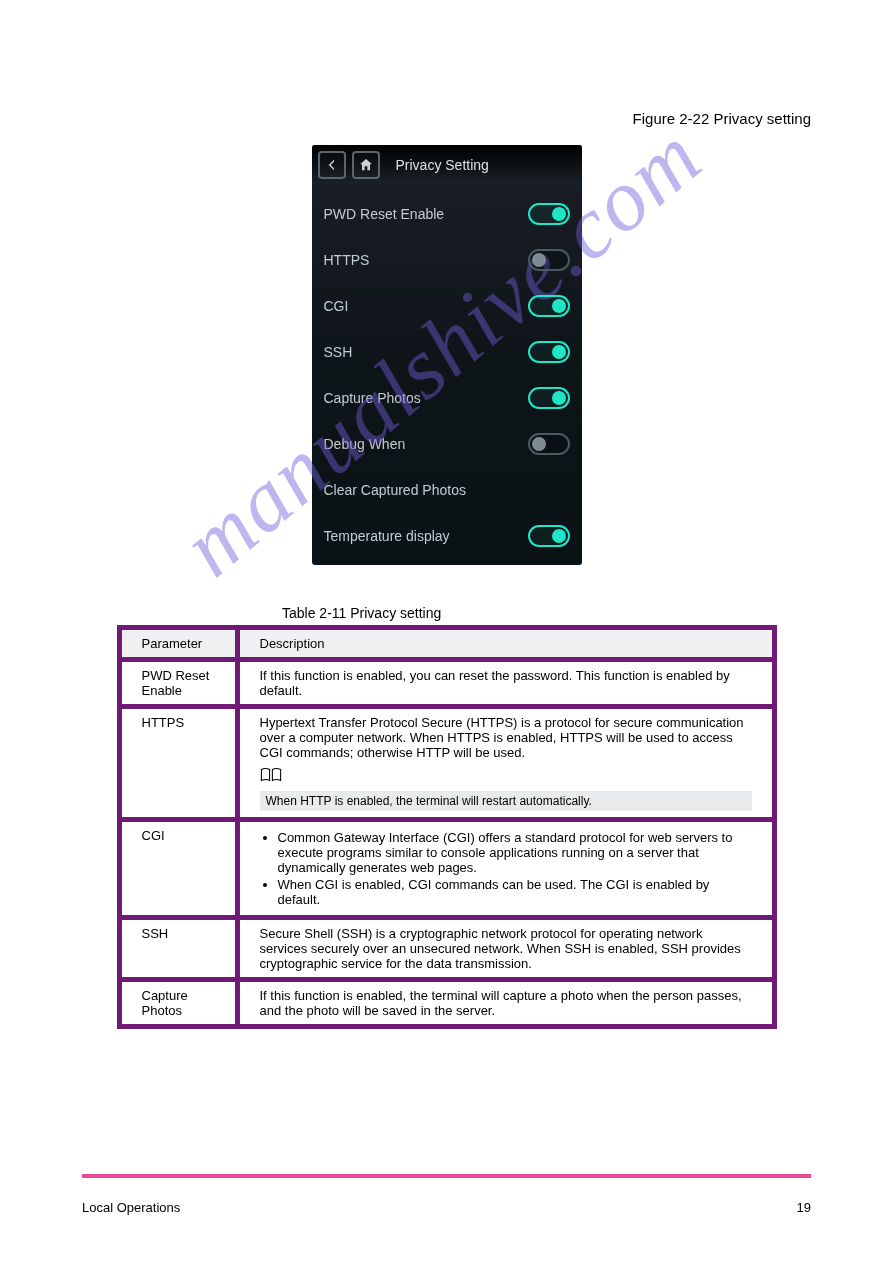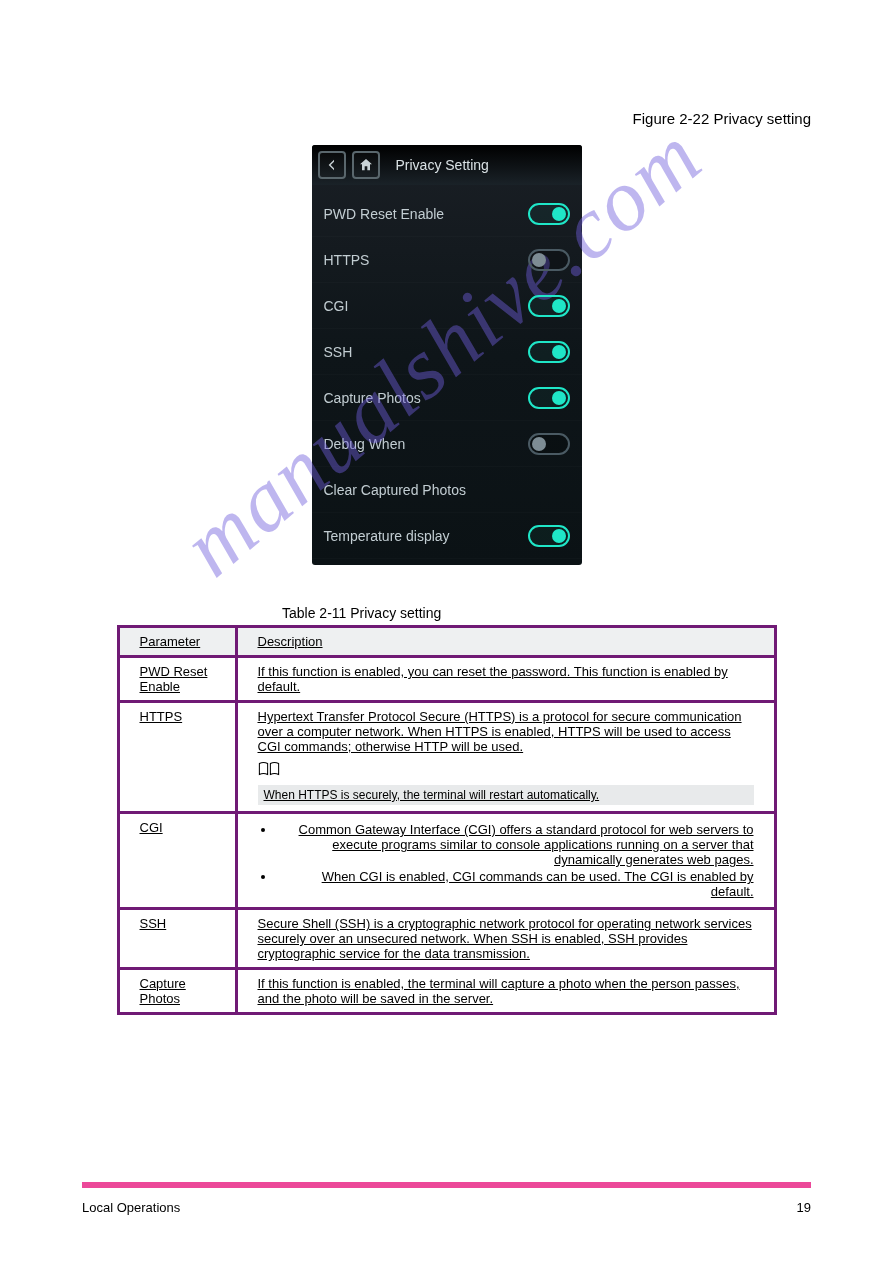--- a/index.html
+++ b/index.html
@@ -103,51 +103,50 @@
     font-size: 14px;
     margin-bottom: 4px;
     margin-left: 200px;
   }
   table.params {
     width: 660px;
     border-collapse: collapse;
     margin: 0 auto;
   }
   table.params th, table.params td {
-    border: 3px solid #701a75;
+    border: 5px solid #701a75;
     font-size: 13px;
     vertical-align: top;
     padding: 6px 20px;
     text-align: left;
-    text-decoration: underline;
   }
   table.params th {
     background: #eef0f1;
     font-weight: normal;
   }
   table.params td.param-col { width: 118px; }
   .note-icon {
     display: block;
     margin: 6px 0 4px 0;
   }
   .note-icon svg { width: 22px; height: 18px; }
   .note-bar {
     background: #e8eaeb;
     padding: 3px 6px;
     font-size: 12px;
   }
-  ul.dot { list-style: disc; padding-left: 18px; text-align: right; }
+  ul.dot { list-style: disc; padding-left: 18px; }
   ul.dot li { margin: 2px 0; }
   
   .footer {
     position: absolute;
     bottom: 48px;
     left: 82px; right: 82px;
-    border-top: 6px solid #ec4899;
-    padding-top: 12px;
+    border-top: 4px solid #ec4899;
+    padding-top: 22px;
     display: flex;
     justify-content: space-between;
     font-size: 13px;
     align-items: flex-end;
   }
   
   .watermark {
     position: absolute;
     top: 300px;
     left: 120px;
@@ -234,21 +233,21 @@
       <tr>
         <td class="param-col">HTTPS</td>
         <td>
           <span>Hypertext Transfer Protocol Secure (HTTPS) is a protocol for secure communication over a computer network.
 When HTTPS is enabled, HTTPS will be used to access CGI commands; otherwise HTTP will be used.</span>
           <span class="note-icon">
             <svg viewBox="0 0 32 24">
                 <path d="M2 4c4-2 8-2 12 0v16c-4-2-8-2-12 0V4zm28 0c-4-2-8-2-12 0v16c4-2 8-2 12 0V4z" fill="none" stroke="#000" stroke-width="1.5"></path>
               </svg>
           </span>
-          <div class="note-bar">When HTTPS is securely, the terminal will restart automatically.</div>
+          <div class="note-bar">When HTTP is enabled, the terminal will restart automatically.</div>
         </td>
       </tr>
       <tr>
         <td class="param-col">CGI</td>
         <td>
           <ul class="dot">
             <li>Common Gateway Interface (CGI) offers a standard protocol for web servers to execute programs similar to console applications running on a server that dynamically generates web pages.</li>
             <li>When CGI is enabled, CGI commands can be used. The CGI is enabled by default.</li>
           </ul>
         </td>

